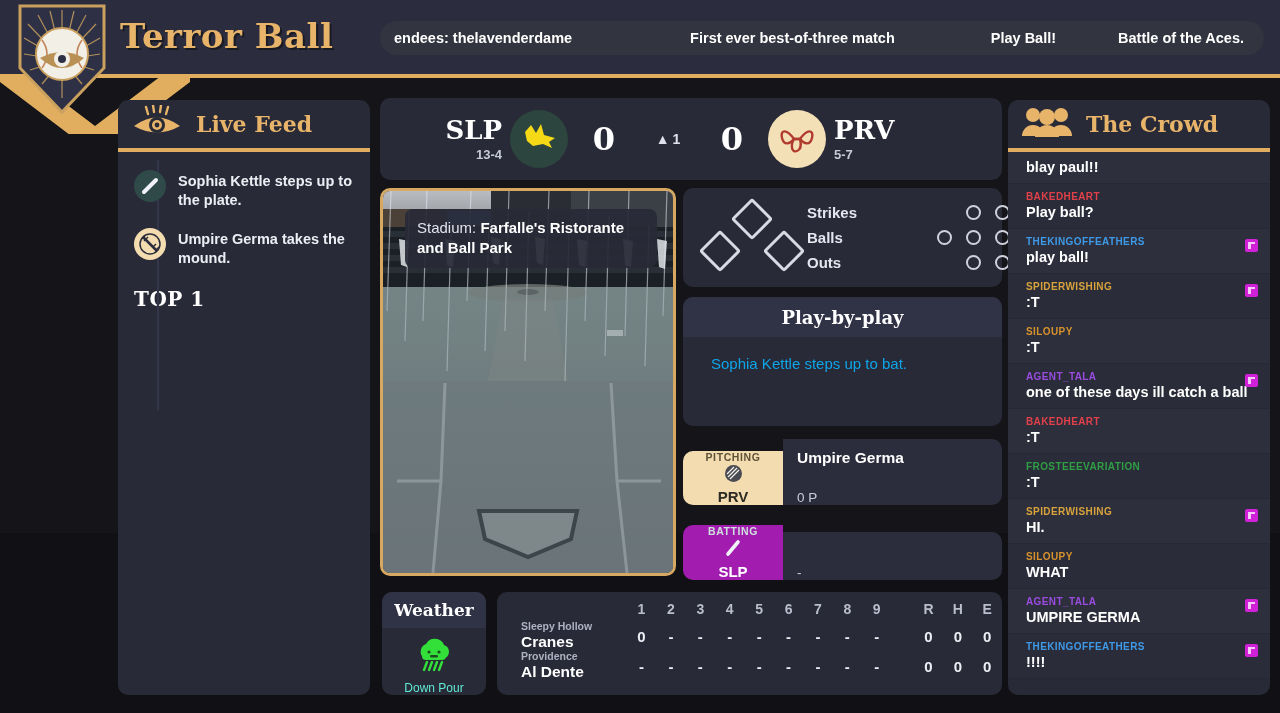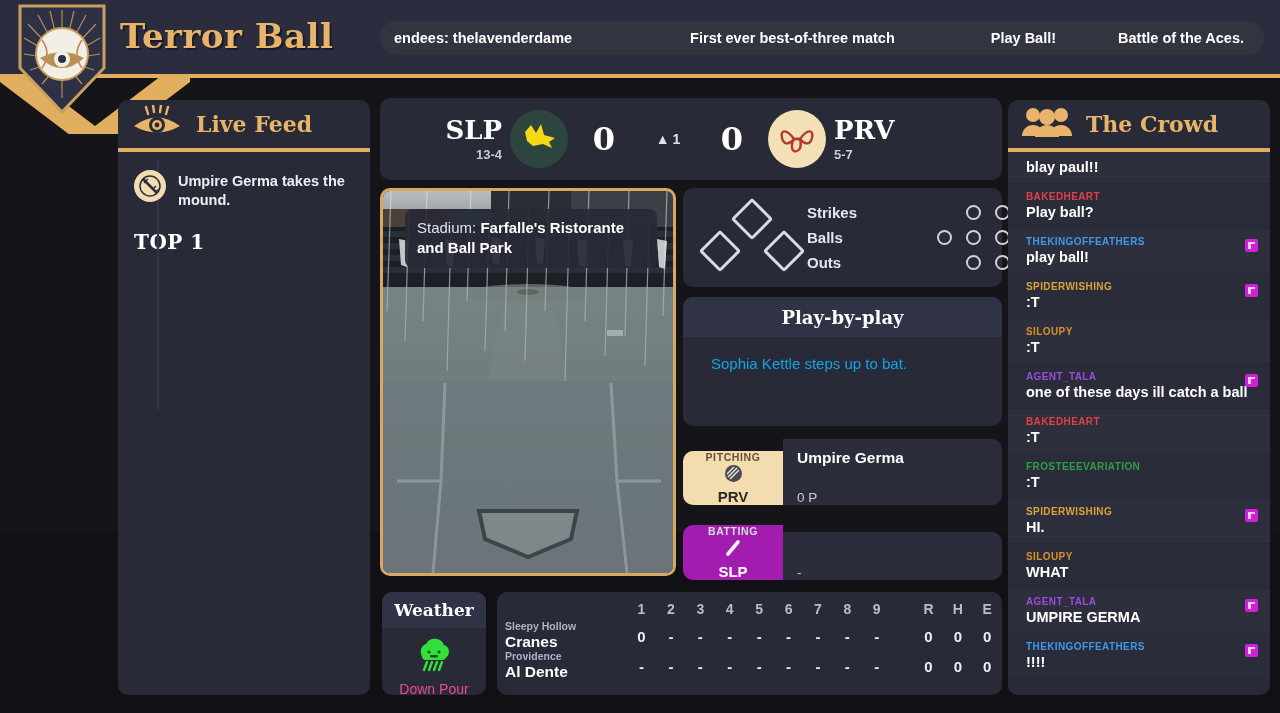--- a/index.html
+++ b/index.html
@@ -146,27 +146,27 @@
   .lineup-name { color: #fff; font-size: 15.5px; font-weight: bold; }
   .lineup-sub { color: #c8cbd8; font-size: 13.5px; margin-top: 23px; }
 
   .weather { left: 382px; top: 592px; width: 104px; height: 103px; }
   .weather-head {
     height: 36px; display: flex; align-items: center; justify-content: center;
     background: #303245; border-radius: 10px 10px 0 0;
     font-family: "DejaVu Serif", serif; font-weight: bold; font-size: 17px; color: #fff;
   }
   .weather-body { display: flex; flex-direction: column; align-items: center; padding-top: 8px; gap: 3px; }
-  .weather-txt { color: #ec4899; font-size: 14px; }
+  .weather-txt { color: #5eead4; font-size: 12px; }
 
   .linescore { left: 497px; top: 592px; width: 505px; height: 103px; }
   .ls-table { width: 100%; border-collapse: collapse; }
   .ls-table td, .ls-table th { text-align: center; font-weight: bold; }
   .ls-head th { color: #b9bdcc; font-size: 14px; padding: 9px 0 4px; }
-  .ls-teamcell { text-align: left !important; padding-left: 8px; width: 128px; }
+  .ls-teamcell { text-align: left !important; padding-left: 24px; width: 128px; }
   .ls-city { color: #aeb2c2; font-size: 10.5px; font-weight: bold; line-height: 1.1; }
   .ls-name { color: #ffffff; font-size: 15.5px; font-weight: bold; line-height: 1.2; }
   .ls-table td.num { color: #eceef4; font-size: 15px; width: 29px; }
   .ls-gap { width: 22px; }
 
   
   .crowd { left: 1008px; top: 100px; width: 262px; height: 595px; overflow: hidden; }
   .crowd-list { height: 539px; overflow: hidden; }
   .chat-msg { padding: 7px 12px 8px 18px; position: relative; background: #2d2f3c; border-bottom: 1px solid #262836; }
   .chat-msg:nth-child(even) { background: #2a2c39; }
@@ -240,20 +240,28 @@
           <circle cx="27" cy="20" r="8" fill="#282a37"></circle>
           <circle cx="27" cy="20" r="5" fill="#e7b46a"></circle>
           <circle cx="27" cy="20" r="2.4" fill="#282a37"></circle>
         </svg>
       </span>
       <span class="title">Live Feed</span>
     </div>
     <div class="feed-body">
       <div class="feed-line"></div>
 
+      <div class="feed-item">
+        <span class="feed-ico ico-bat">
+          <svg width="20" height="20" viewBox="0 0 20 20">
+            <line x1="4" y1="16" x2="16" y2="4" stroke="#f0f2f7" stroke-width="4" stroke-linecap="round"></line>
+          </svg>
+        </span>
+        <span class="feed-txt">Sophia Kettle steps up to the plate.</span>
+      </div>
 
       <div class="feed-item">
         <span class="feed-ico ico-ball">
           <svg width="22" height="22" viewBox="0 0 22 22">
             <circle cx="11" cy="11" r="10" fill="#f3ddb0" stroke="#2b2d3c" stroke-width="1.5"></circle>
             <path d="M4 4 L18 18" stroke="#2b2d3c" stroke-width="2.5"></path>
             <g stroke="#2b2d3c" stroke-width="1.5">
               <line x1="6" y1="2.5" x2="2.5" y2="6"></line>
                 <line x1="9" y1="4" x2="5" y2="8"></line>
               <line x1="14" y1="14" x2="17" y2="11"></line>

